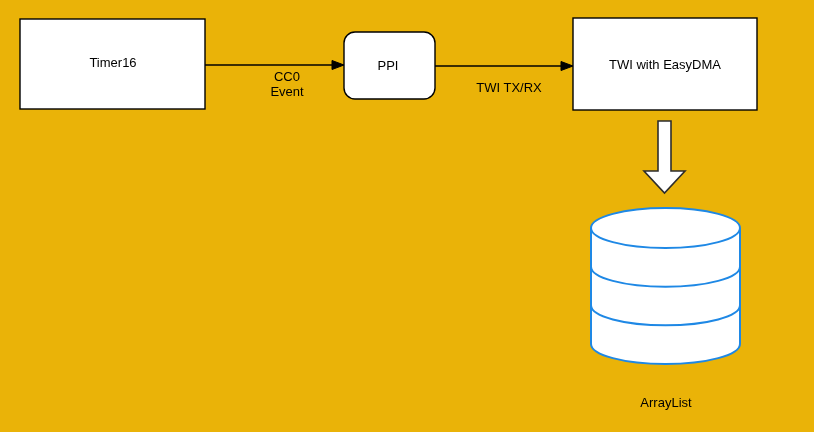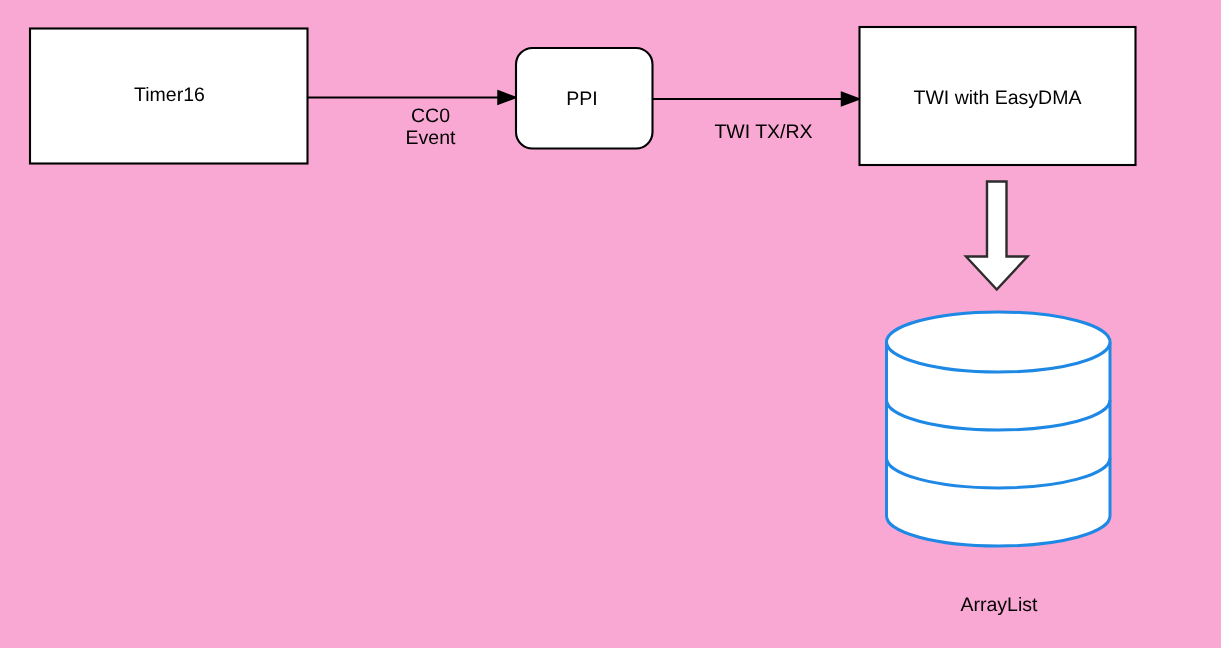--- a/index.html
+++ b/index.html
@@ -8,21 +8,21 @@
     background: #ffffff;
     width: 814px;
     height: 432px;
     overflow: hidden;
     font-family: "Liberation Sans", sans-serif;
   }
   .canvas-wrap {
     position: relative;
     width: 814px;
     height: 432px;
-    background: #f9a8d4;
+    background: #eab308;
   }
   svg {
     display: block;
   }
   .node-shape {
     fill: #ffffff;
     stroke: #000000;
     stroke-width: 1.4;
   }
   .edge-line {

